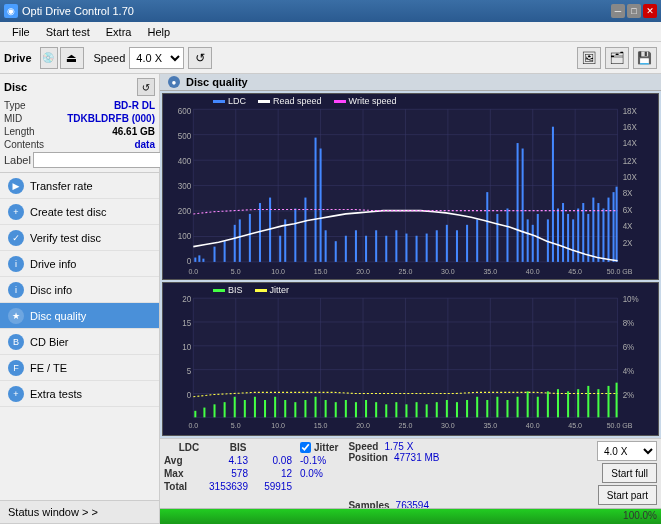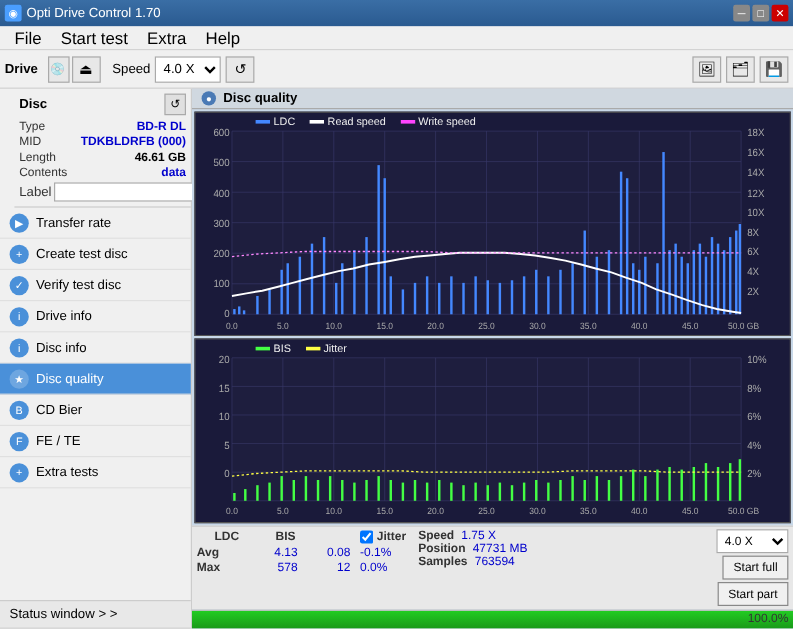--- a/index.html
+++ b/index.html
@@ -55,21 +55,21 @@
       background: #f0f0f0;
       height: 20px;
       display: flex;
       align-items: center;
       padding: 0 4px;
       border-bottom: 1px solid #ccc;
     }
     .menu-item {
       padding: 2px 8px;
       cursor: pointer;
-      font-size: 14px;
+      font-size: 11px;
       color: #000;
     }
 
     
     .toolbar {
       background: #f0f0f0;
       height: 32px;
       display: flex;
       align-items: center;
       padding: 2px 4px;
@@ -116,21 +116,20 @@
       background: #f0f0f0;
       border-right: 1px solid #ccc;
       display: flex;
       flex-direction: column;
     }
 
     
     .disc-panel {
       padding: 4px;
       border-bottom: 1px solid #ccc;
-      margin-left: 12px;
     }
     .disc-header {
       display: flex; justify-content: space-between;
       align-items: center; margin-bottom: 4px;
     }
     .disc-title { font-weight: bold; font-size: 11px; }
     .disc-icon-btn {
       width: 18px; height: 18px;
       border: 1px solid #aaa; background: #e0e0e0;
       cursor: pointer; font-size: 10px;
@@ -666,41 +665,46 @@
         <div style="display:flex;gap:4px;padding:1px 0;">
           <span style="min-width:30px;color:#333;font-weight:bold;">Avg</span>
           <span style="min-width:50px;color:#0000cc;text-align:right;">4.13</span>
           <span style="min-width:40px;color:#0000cc;text-align:right;">0.08</span>
         </div>
         <div style="display:flex;gap:4px;padding:1px 0;">
           <span style="min-width:30px;color:#333;font-weight:bold;">Max</span>
           <span style="min-width:50px;color:#0000cc;text-align:right;">578</span>
           <span style="min-width:40px;color:#0000cc;text-align:right;">12</span>
         </div>
+        <div style="display:flex;gap:4px;padding:1px 0;">
+          <span style="min-width:30px;color:#333;font-weight:bold;">Total</span>
+          <span style="min-width:50px;color:#0000cc;text-align:right;">3153639</span>
+          <span style="min-width:40px;color:#0000cc;text-align:right;">59915</span>
+        </div>
       </div>
 
       <div style="display:flex;flex-direction:column;font-size:10px;margin-left:8px;">
         <div style="display:flex;align-items:center;gap:3px;padding:1px 0;">
           <input type="checkbox" checked="" style="width: 11px; height: 11px;">
           <span style="font-weight:bold;color:#333;">Jitter</span>
         </div>
         <div style="padding:1px 0;color:#0000cc;">-0.1%</div>
         <div style="padding:1px 0;color:#0000cc;">0.0%</div>
       </div>
 
       <div style="display:flex;flex-direction:column;font-size:10px;margin-left:10px;">
         <div style="display:flex;gap:6px;align-items:center;">
           <span style="color:#333;font-weight:bold;">Speed</span>
           <span style="color:#0000cc;">1.75 X</span>
         </div>
         <div style="display:flex;gap:6px;align-items:center;">
           <span style="color:#333;font-weight:bold;">Position</span>
           <span style="color:#0000cc;text-align:right;">47731 MB</span>
         </div>
-        <div style="display:flex;gap:6px;align-items:flex-end;">
+        <div style="display:flex;gap:6px;align-items:flex-end;margin-top:37px;">
           <span style="color:#333;font-weight:bold;">Samples</span>
           <span style="color:#0000cc;">763594</span>
         </div>
       </div>
 
       <div style="flex:1;"></div>
 
       <div style="display:flex;flex-direction:column;gap:2px;align-items:flex-end;">
         <select style="height:20px;font-size:10px;border:1px solid #aaa;background:white;padding:0 2px;min-width:60px;">
           <option>4.0 X</option>

